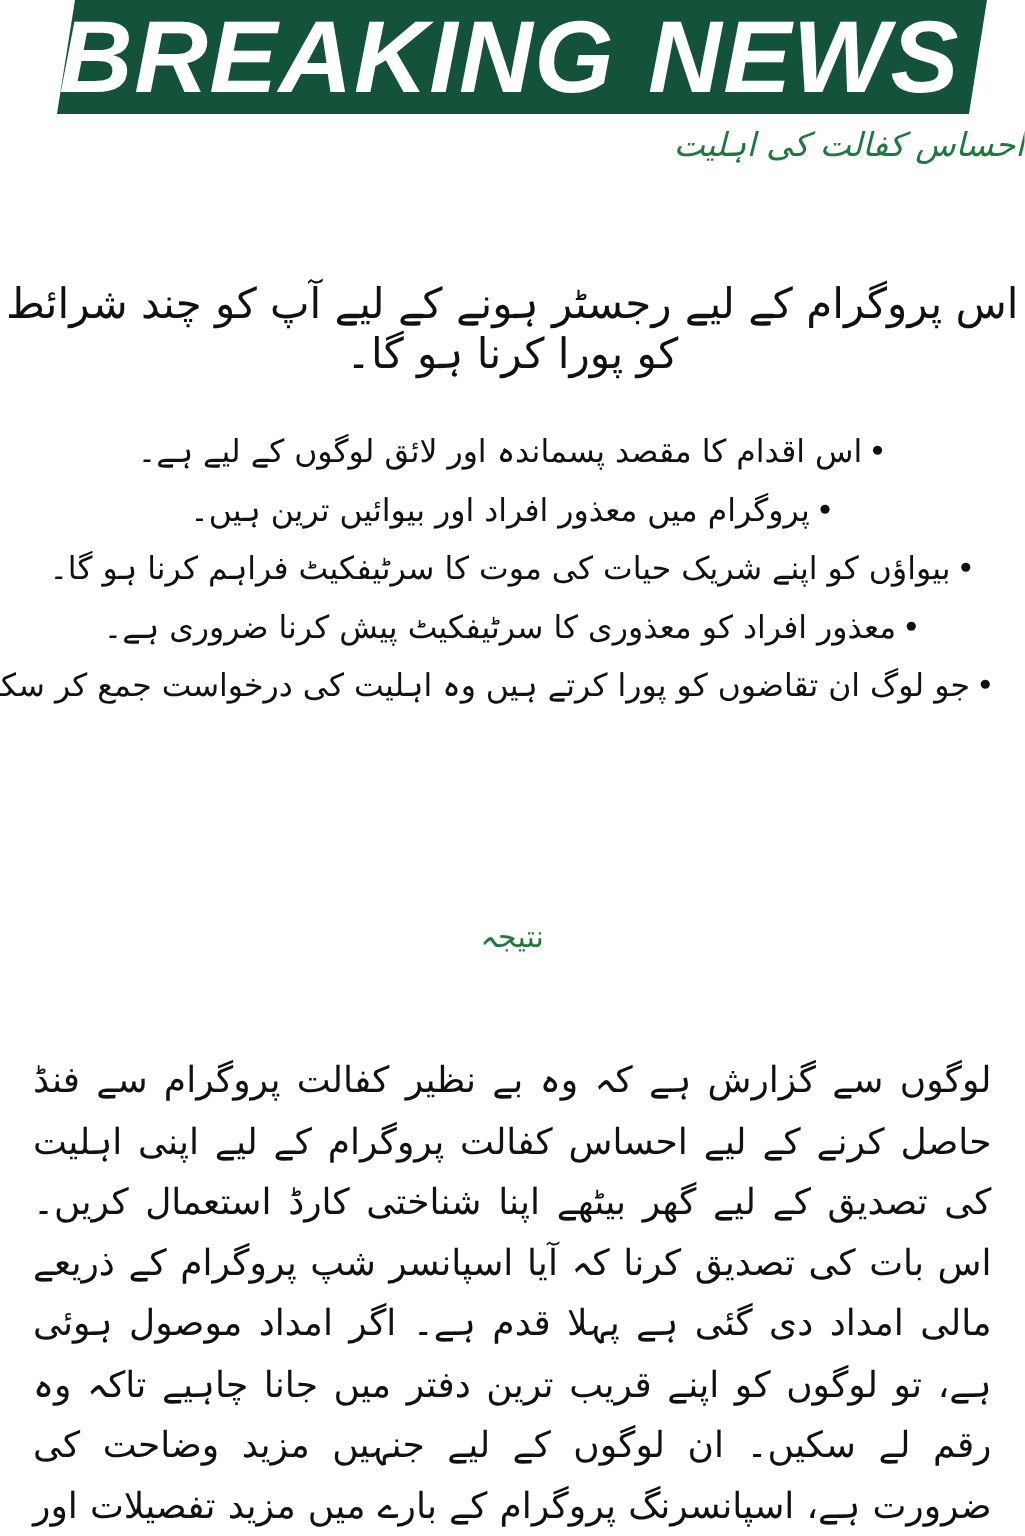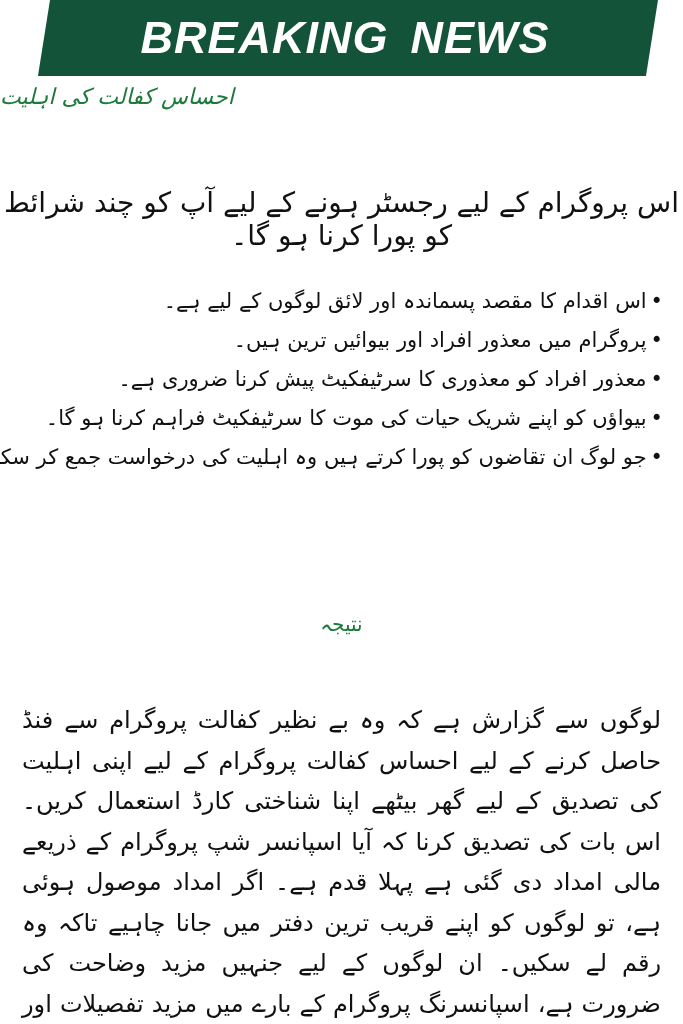--- a/index.html
+++ b/index.html
@@ -27,38 +27,38 @@
       left: 50px;
     }
     .banner-text {
       position: absolute;
       left: 50px;
       top: 2px;
       width: 590px;
       height: 72px;
       display: flex;
       align-items: center;
-      justify-content: center;
+      justify-content: flex-end;
       color: #ffffff;
       font-family: "Liberation Sans", sans-serif;
       font-weight: bold;
       font-style: italic;
-      font-size: 45px;
+      font-size: 68px;
       letter-spacing: 1px;
       white-space: nowrap;
     }
     .banner-text .word2 {
       margin-left: 22px;
     }
     .subtitle {
       position: absolute;
       top: 84px;
       left: 0;
       width: 683px;
-      text-align: left;
+      text-align: right;
       color: #1d7a3c;
       font-size: 22px;
       font-style: italic;
       direction: rtl;
     }
     .urdu {
       direction: rtl;
       font-family: "DejaVu Sans", sans-serif;
     }
     .intro {
@@ -70,20 +70,21 @@
       font-size: 28px;
     }
     .bullets {
       position: absolute;
       top: 282px;
       left: 20px;
       width: 643px;
       margin: 0;
       padding: 0;
       list-style: none;
+      text-align: center;
     }
     .bullets li {
       font-size: 21px;
       line-height: 39px;
       height: 39px;
       white-space: nowrap;
     }
     .bullets li .dot {
       margin-left: 4px;
     }
@@ -116,20 +117,20 @@
   <span class="word2">NEWS</span>
 </div>
 
 <div class="subtitle urdu">احساس کفالت کی اہلیت</div>
 
 <div class="intro urdu">اس پروگرام کے لیے رجسٹر ہونے کے لیے آپ کو چند شرائط کو پورا کرنا ہو گا۔</div>
 
 <ul class="bullets urdu">
   <li><span class="dot">•</span><span>اس اقدام کا مقصد پسماندہ اور لائق لوگوں کے لیے ہے۔</span></li>
   <li><span class="dot">•</span><span>پروگرام میں معذور افراد اور بیوائیں ترین ہیں۔</span></li>
+  <li><span class="dot">•</span><span>بیواؤں کو اپنے شریک حیات کی موت کا سرٹیفکیٹ فراہم کرنا ہو گا۔</span></li>
   <li><span class="dot">•</span><span>معذور افراد کو معذوری کا سرٹیفکیٹ پیش کرنا ضروری ہے۔</span></li>
-  <li><span class="dot">•</span><span>بیواؤں کو اپنے شریک حیات کی موت کا سرٹیفکیٹ فراہم کرنا ہو گا۔</span></li>
   <li><span class="dot">•</span><span>جو لوگ ان تقاضوں کو پورا کرتے ہیں وہ اہلیت کی درخواست جمع کر سکتے ہیں۔</span></li>
 </ul>
 
 <div class="heading urdu">نتیجہ</div>
 
 <div class="conclusion urdu">لوگوں سے گزارش ہے کہ وہ بے نظیر کفالت پروگرام سے فنڈ حاصل کرنے کے لیے احساس کفالت پروگرام کے لیے اپنی اہلیت کی تصدیق کے لیے گھر بیٹھے اپنا شناختی کارڈ استعمال کریں۔ اس بات کی تصدیق کرنا کہ آیا اسپانسر شپ پروگرام کے ذریعے مالی امداد دی گئی ہے پہلا قدم ہے۔ اگر امداد موصول ہوئی ہے، تو لوگوں کو اپنے قریب ترین دفتر میں جانا چاہیے تاکہ وہ رقم لے سکیں۔ ان لوگوں کے لیے جنہیں مزید وضاحت کی ضرورت ہے، اسپانسرنگ پروگرام کے بارے میں مزید تفصیلات اور معلومات موجود ہیں۔</div>
 
 </body></html>

